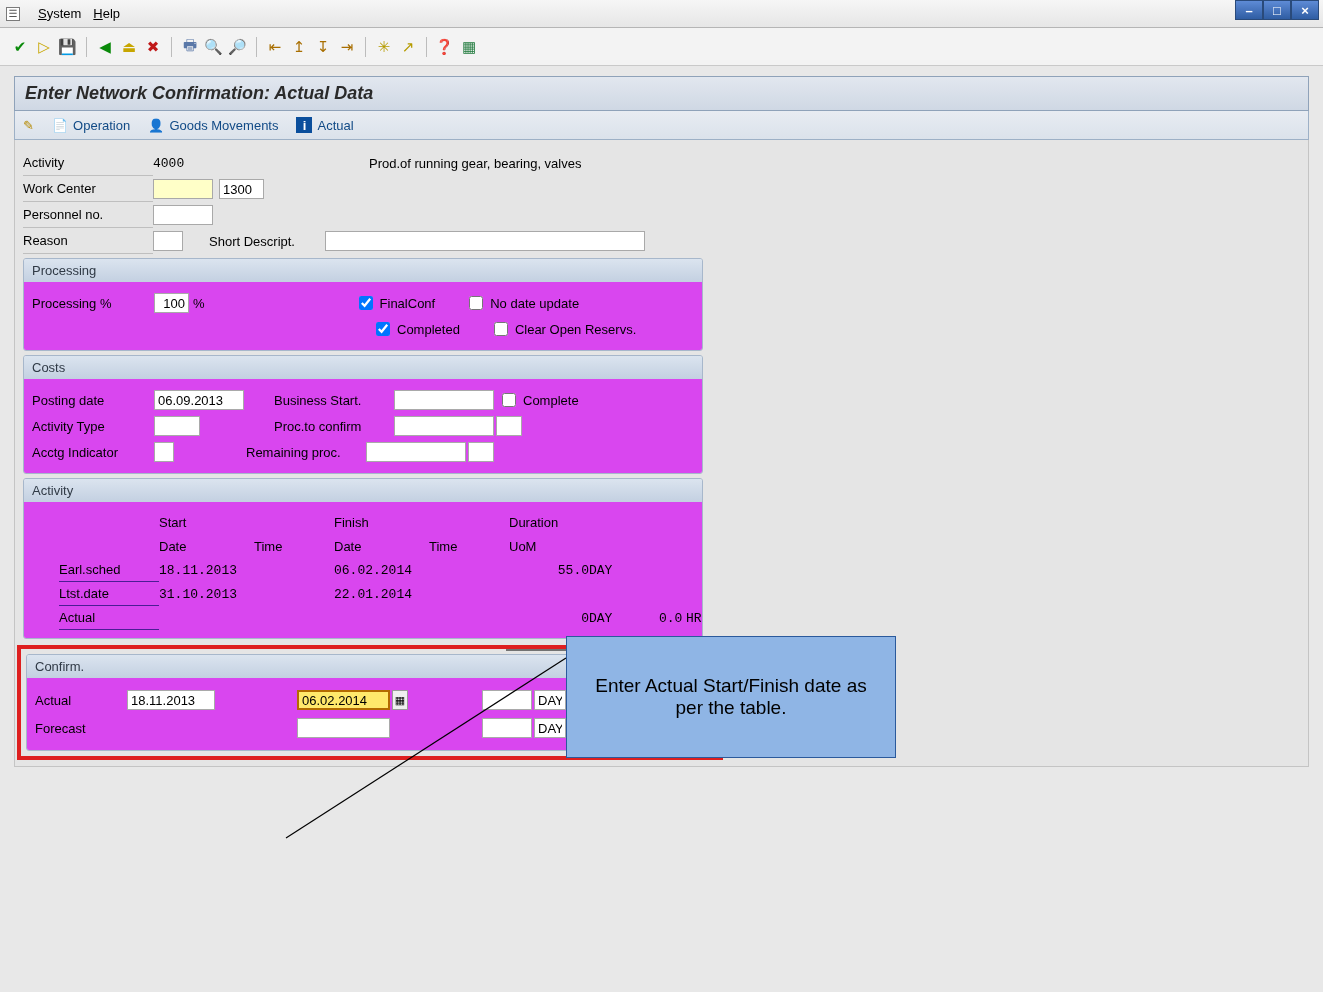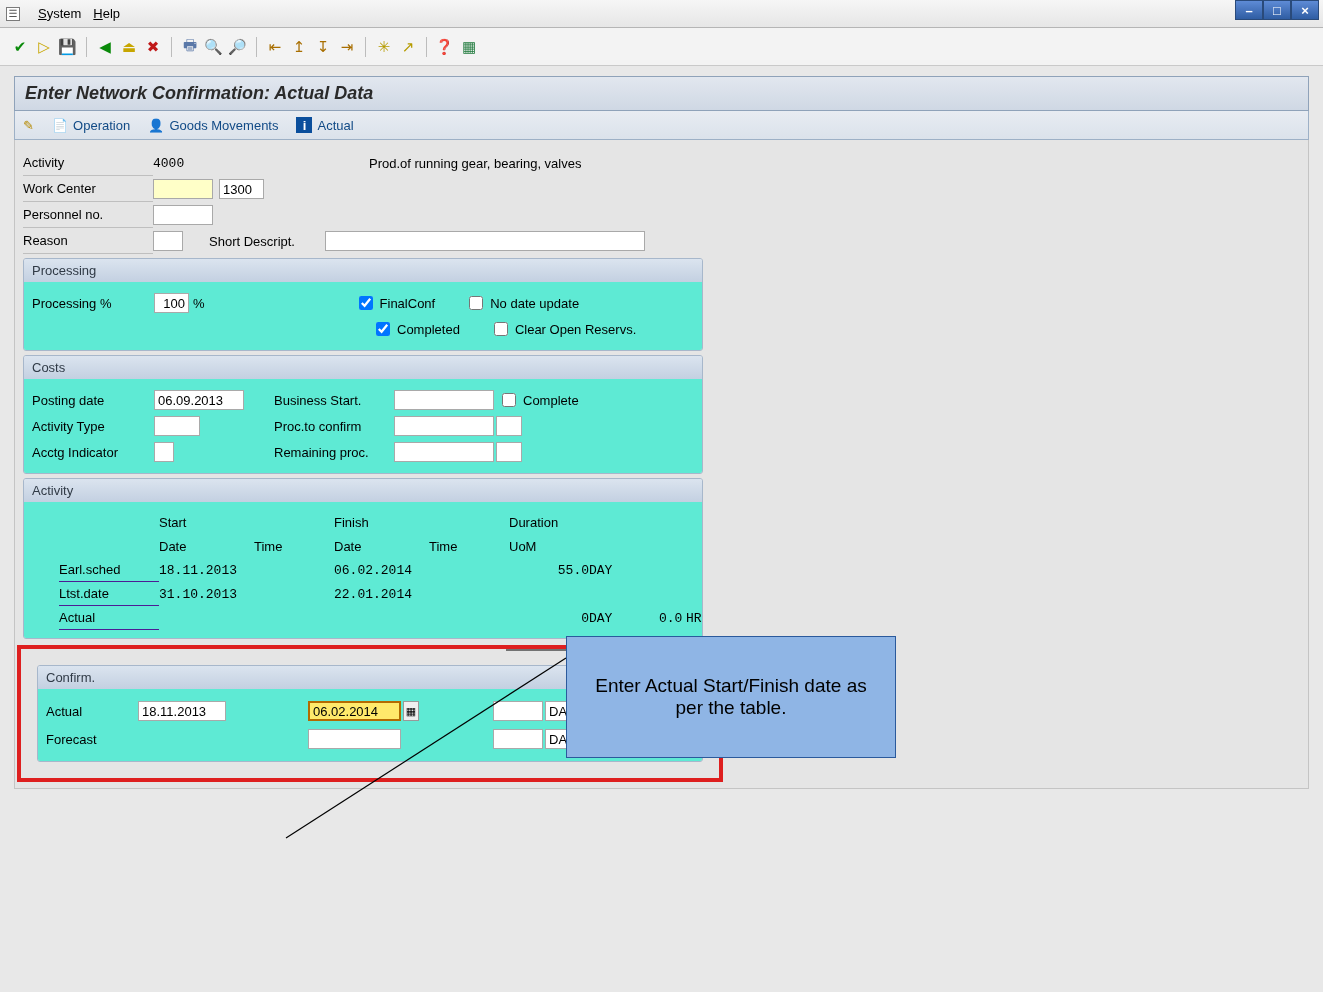--- a/index.html
+++ b/index.html
@@ -19,28 +19,28 @@
   .sub-btn { display:flex;align-items:center;gap:5px;color:#114a86;cursor:default;}
   .form-area { background:#e5e5e5; border:1px solid #c4c4c4; border-top:none; padding:10px 0 0 0;}
   .row { display:flex;align-items:center;height:26px;padding:0 8px;}
   .lbl { width:130px; border-bottom:1px solid #bfbfbf; height:100%; display:flex; align-items:center;}
   .val { display:flex;align-items:center;gap:6px;}
   input.fld { height:20px;border:1px solid #a9a9a9;background:#fff;padding:0 3px;font-family:inherit;font-size:13px;}
   input.fld.yellow { background:#ffffc8; }
   input.fld.focus-yellow { background:#ffe96b; border:2px solid #b36b00;}
   .panel { width:680px;border:1px solid #a7b7cb;margin:4px 8px;border-radius:3px;overflow:hidden;}
   .panel-head { background:linear-gradient(#dbe4ef,#c3d0e1);padding:4px 8px;color:#303a46;font-size:13px;}
-  .panel-body { padding:8px 8px;background:#5eead4;}
+  .panel-body { padding:8px 8px;background:#d946ef;}
   .chk { display:inline-flex;align-items:center;gap:4px;margin-right:30px;}
   .chk input{width:14px;height:14px;}
   .activity-table { width:100%;}
   .act-row { display:grid;grid-template-columns:100px 95px 80px 95px 80px 80px 70px 70px;align-items:center;height:24px;margin-left:27px;}
   .act-row > div { white-space:nowrap; }
   .act-row.brd > div:first-child { border-bottom:1px solid #4c1d95;height:100%;display:flex;align-items:center;}
-  .confirm-box { border:4px solid #de1f1f;margin:6px 2px;padding:16px;background:#e5e5e5;width:706px;}
+  .confirm-box { border:4px solid #de1f1f;margin:6px 2px;padding:5px;background:#e5e5e5;width:706px;}
   .callout { position:absolute;left:566px;top:636px;width:330px;height:122px;background:#8fb5e5;border:1px solid #2b5a9c;display:flex;align-items:center;justify-content:center;text-align:center;font-size:19px;color:#000;z-index:5;padding:4px 14px;}
   svg.callout-line { position:absolute;left:256px;top:648px;width:320px;height:200px;z-index:4;}
   .num-r { text-align:right; font-family:'Courier New',monospace;}
   .uom { font-family:'Courier New',monospace; }
   .dateval { font-family:'Courier New',monospace; }
 </style>
 </head>
 <body>
 
 <div class="winbtns">
@@ -175,21 +175,21 @@
         <div style="display:flex;align-items:center;height:26px">
           <span style="width:122px">Activity Type</span>
           <input class="fld" style="width: 46px;" value="">
           <span style="width:120px;margin-left:74px">Proc.to confirm</span>
           <input class="fld" style="width: 100px;" value="">
           <input class="fld" style="width: 26px; margin-left: 2px;">
         </div>
         <div style="display:flex;align-items:center;height:26px">
           <span style="width:122px">Acctg Indicator</span>
           <input class="fld" style="width: 20px;" value="">
-          <span style="width:120px;margin-left:100px">Remaining proc.</span>
+          <span style="width:120px;margin-left:72px">Remaining proc.</span>
           <input class="fld" style="width: 100px;" value="">
           <input class="fld" style="width: 26px; margin-left: 2px;">
         </div>
       </div>
     </div>
 
     <div class="panel">
       <div class="panel-head">Activity</div>
       <div class="panel-body">
         <div class="activity-table">

